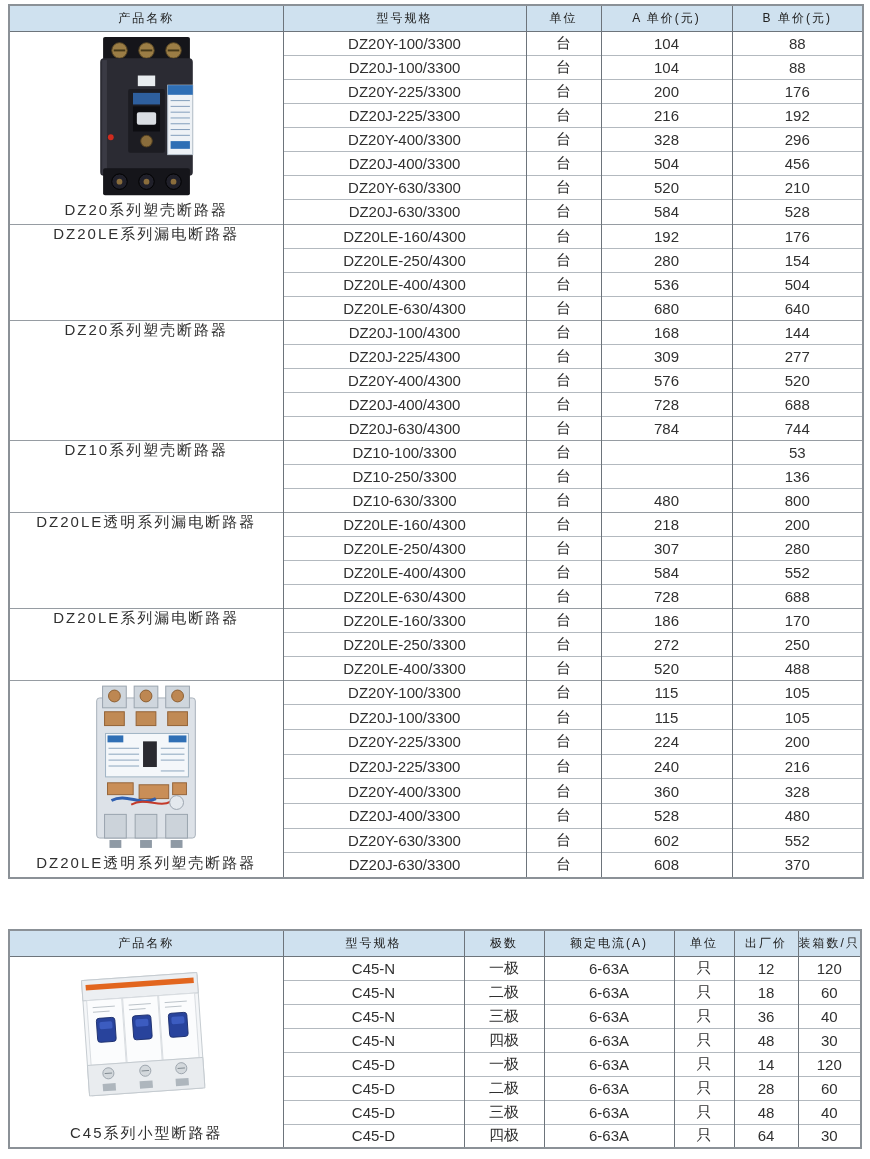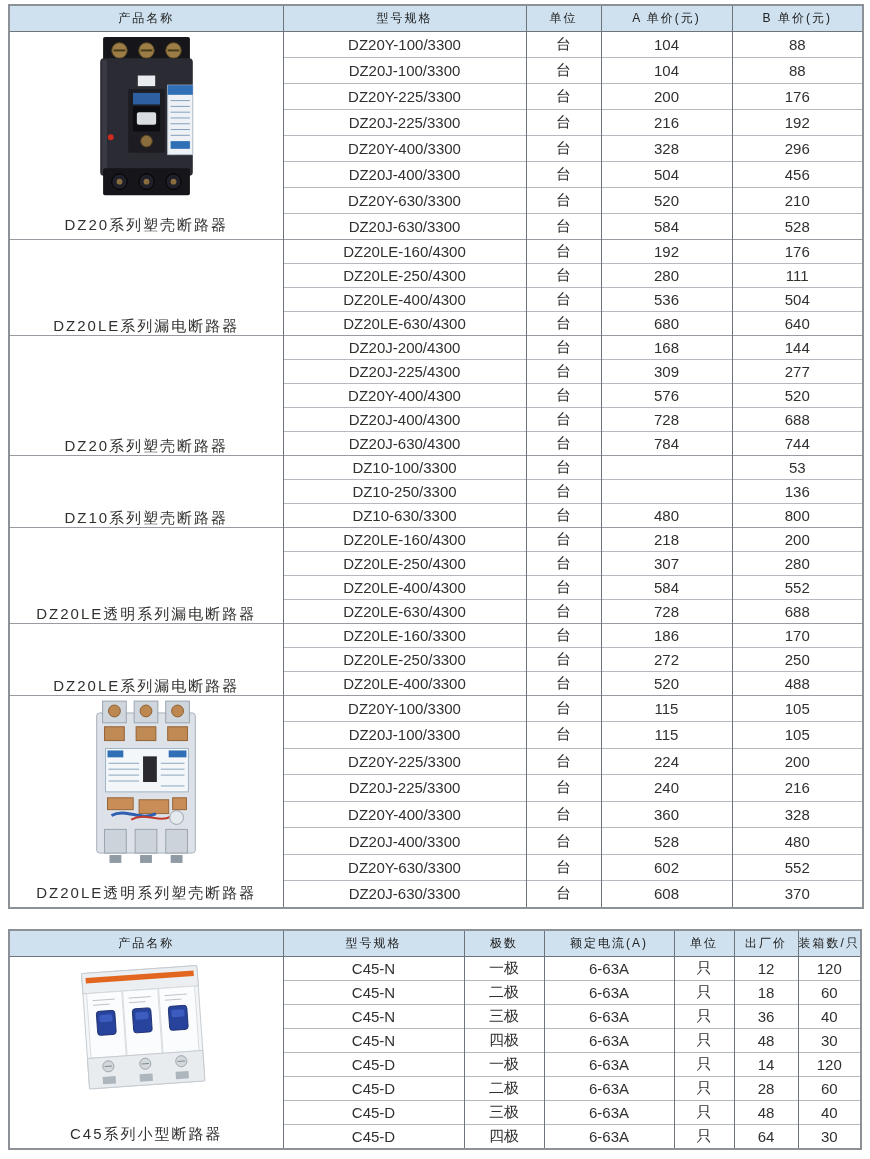--- a/index.html
+++ b/index.html
@@ -44,21 +44,21 @@
     text-align:center;
     vertical-align:middle;
     padding:0 2px;
     border-left:1px solid var(--border-v);
     border-right:1px solid var(--border-v);
     border-top:1px solid var(--border-row);
     white-space:nowrap;
   }
   table.price tr.group-start td{border-top:1px solid var(--border-group);}
   td.name-cell{padding:0;letter-spacing:2px;}
-  .name-wrap{display:flex;flex-direction:column;height:100%;align-items:center;justify-content:flex-end;gap:15px;}
+  .name-wrap{display:flex;flex-direction:column;height:100%;align-items:center;justify-content:space-between;}
   .name-wrap .img-box{flex:1 1 auto;display:flex;align-items:center;justify-content:center;padding-top:3px;overflow:hidden;}
   .name-wrap .name-label{font-size:15px;padding:2px 0 5px 0;line-height:18px;}
   .name-wrap.text-only .name-label{padding:0;}
   svg{display:block;}
 </style>
 </head>
 <body>
 
 <div class="page">
   <table class="price" id="table1">
@@ -187,41 +187,41 @@
           </td>
           <td>DZ20LE-160/4300</td>
           <td>台</td>
           <td>192</td>
           <td>176</td>
         </tr>
         <tr>
           <td>DZ20LE-250/4300</td>
           <td>台</td>
           <td>280</td>
-          <td>111</td>
+          <td>154</td>
         </tr>
         <tr>
           <td>DZ20LE-400/4300</td>
           <td>台</td>
           <td>536</td>
           <td>504</td>
         </tr>
         <tr>
           <td>DZ20LE-630/4300</td>
           <td>台</td>
           <td>680</td>
           <td>640</td>
         </tr>
         <tr class="group-start">
           <td class="name-cell" rowspan="5">
             <div class="name-wrap text-only">
               <div class="name-label">DZ20系列塑壳断路器</div>
             </div>
           </td>
-          <td>DZ20J-200/4300</td>
+          <td>DZ20J-100/4300</td>
           <td>台</td>
           <td>168</td>
           <td>144</td>
         </tr>
         <tr>
           <td>DZ20J-225/4300</td>
           <td>台</td>
           <td>309</td>
           <td>277</td>
         </tr>

